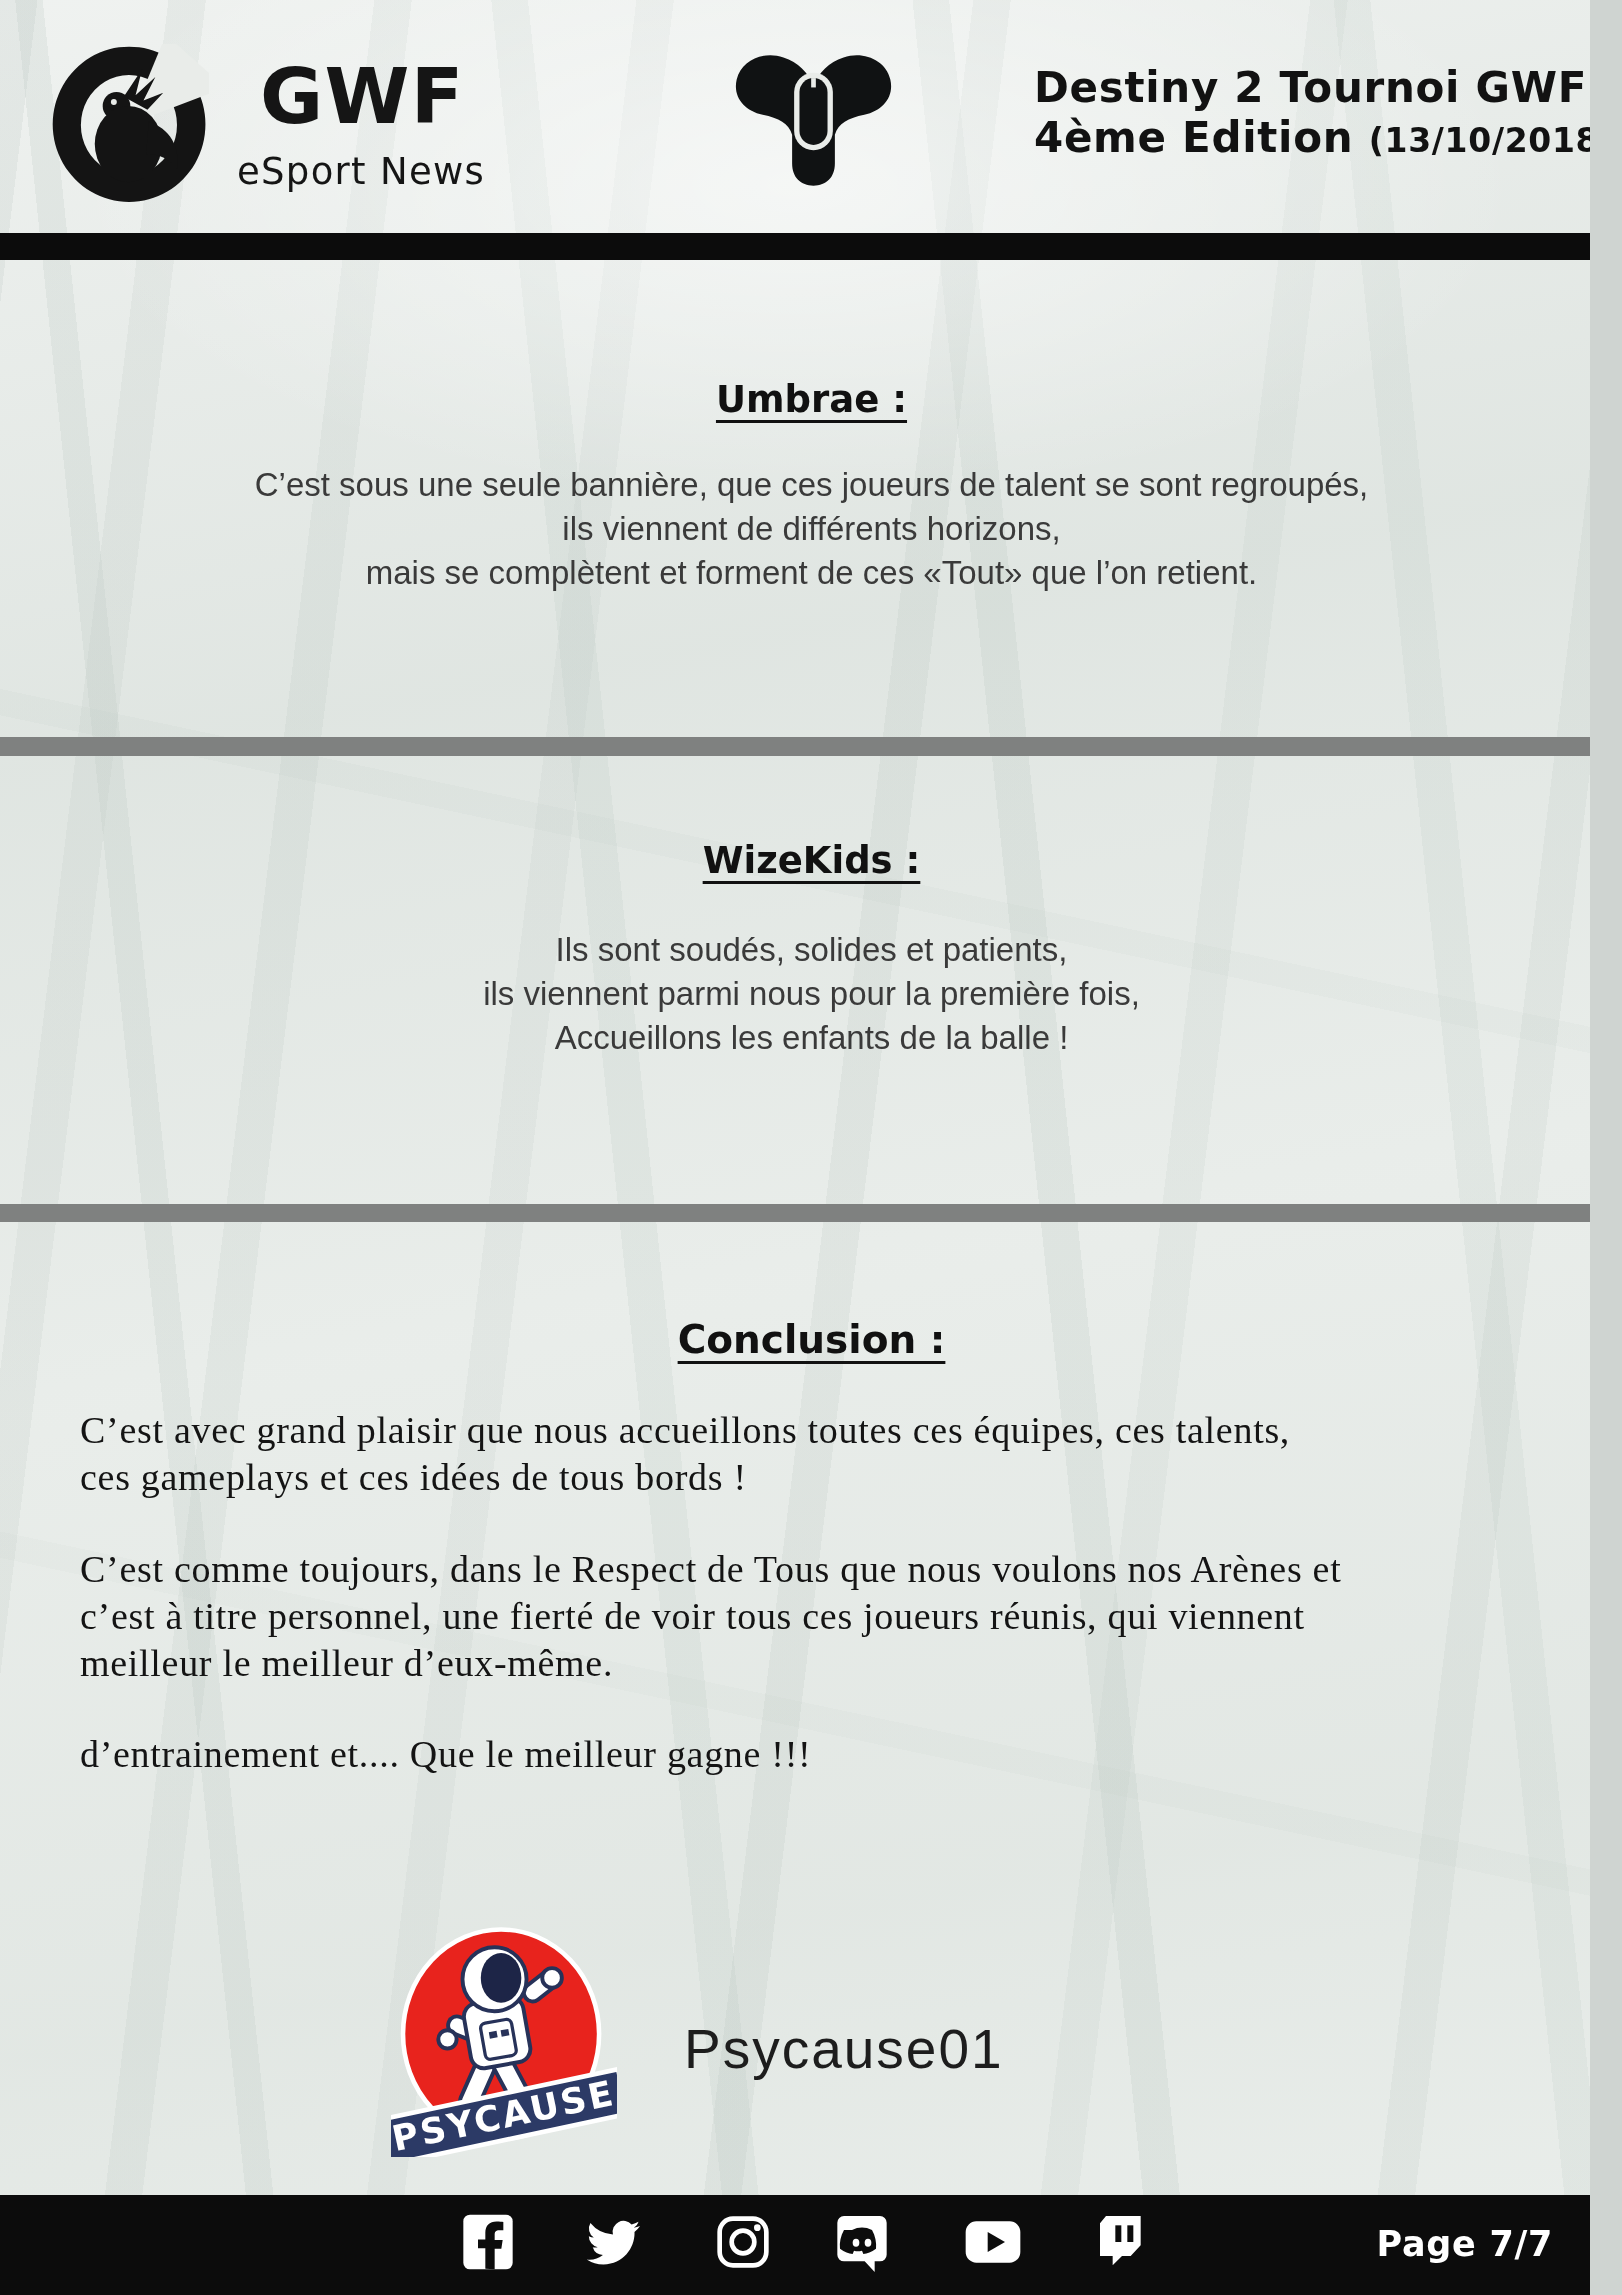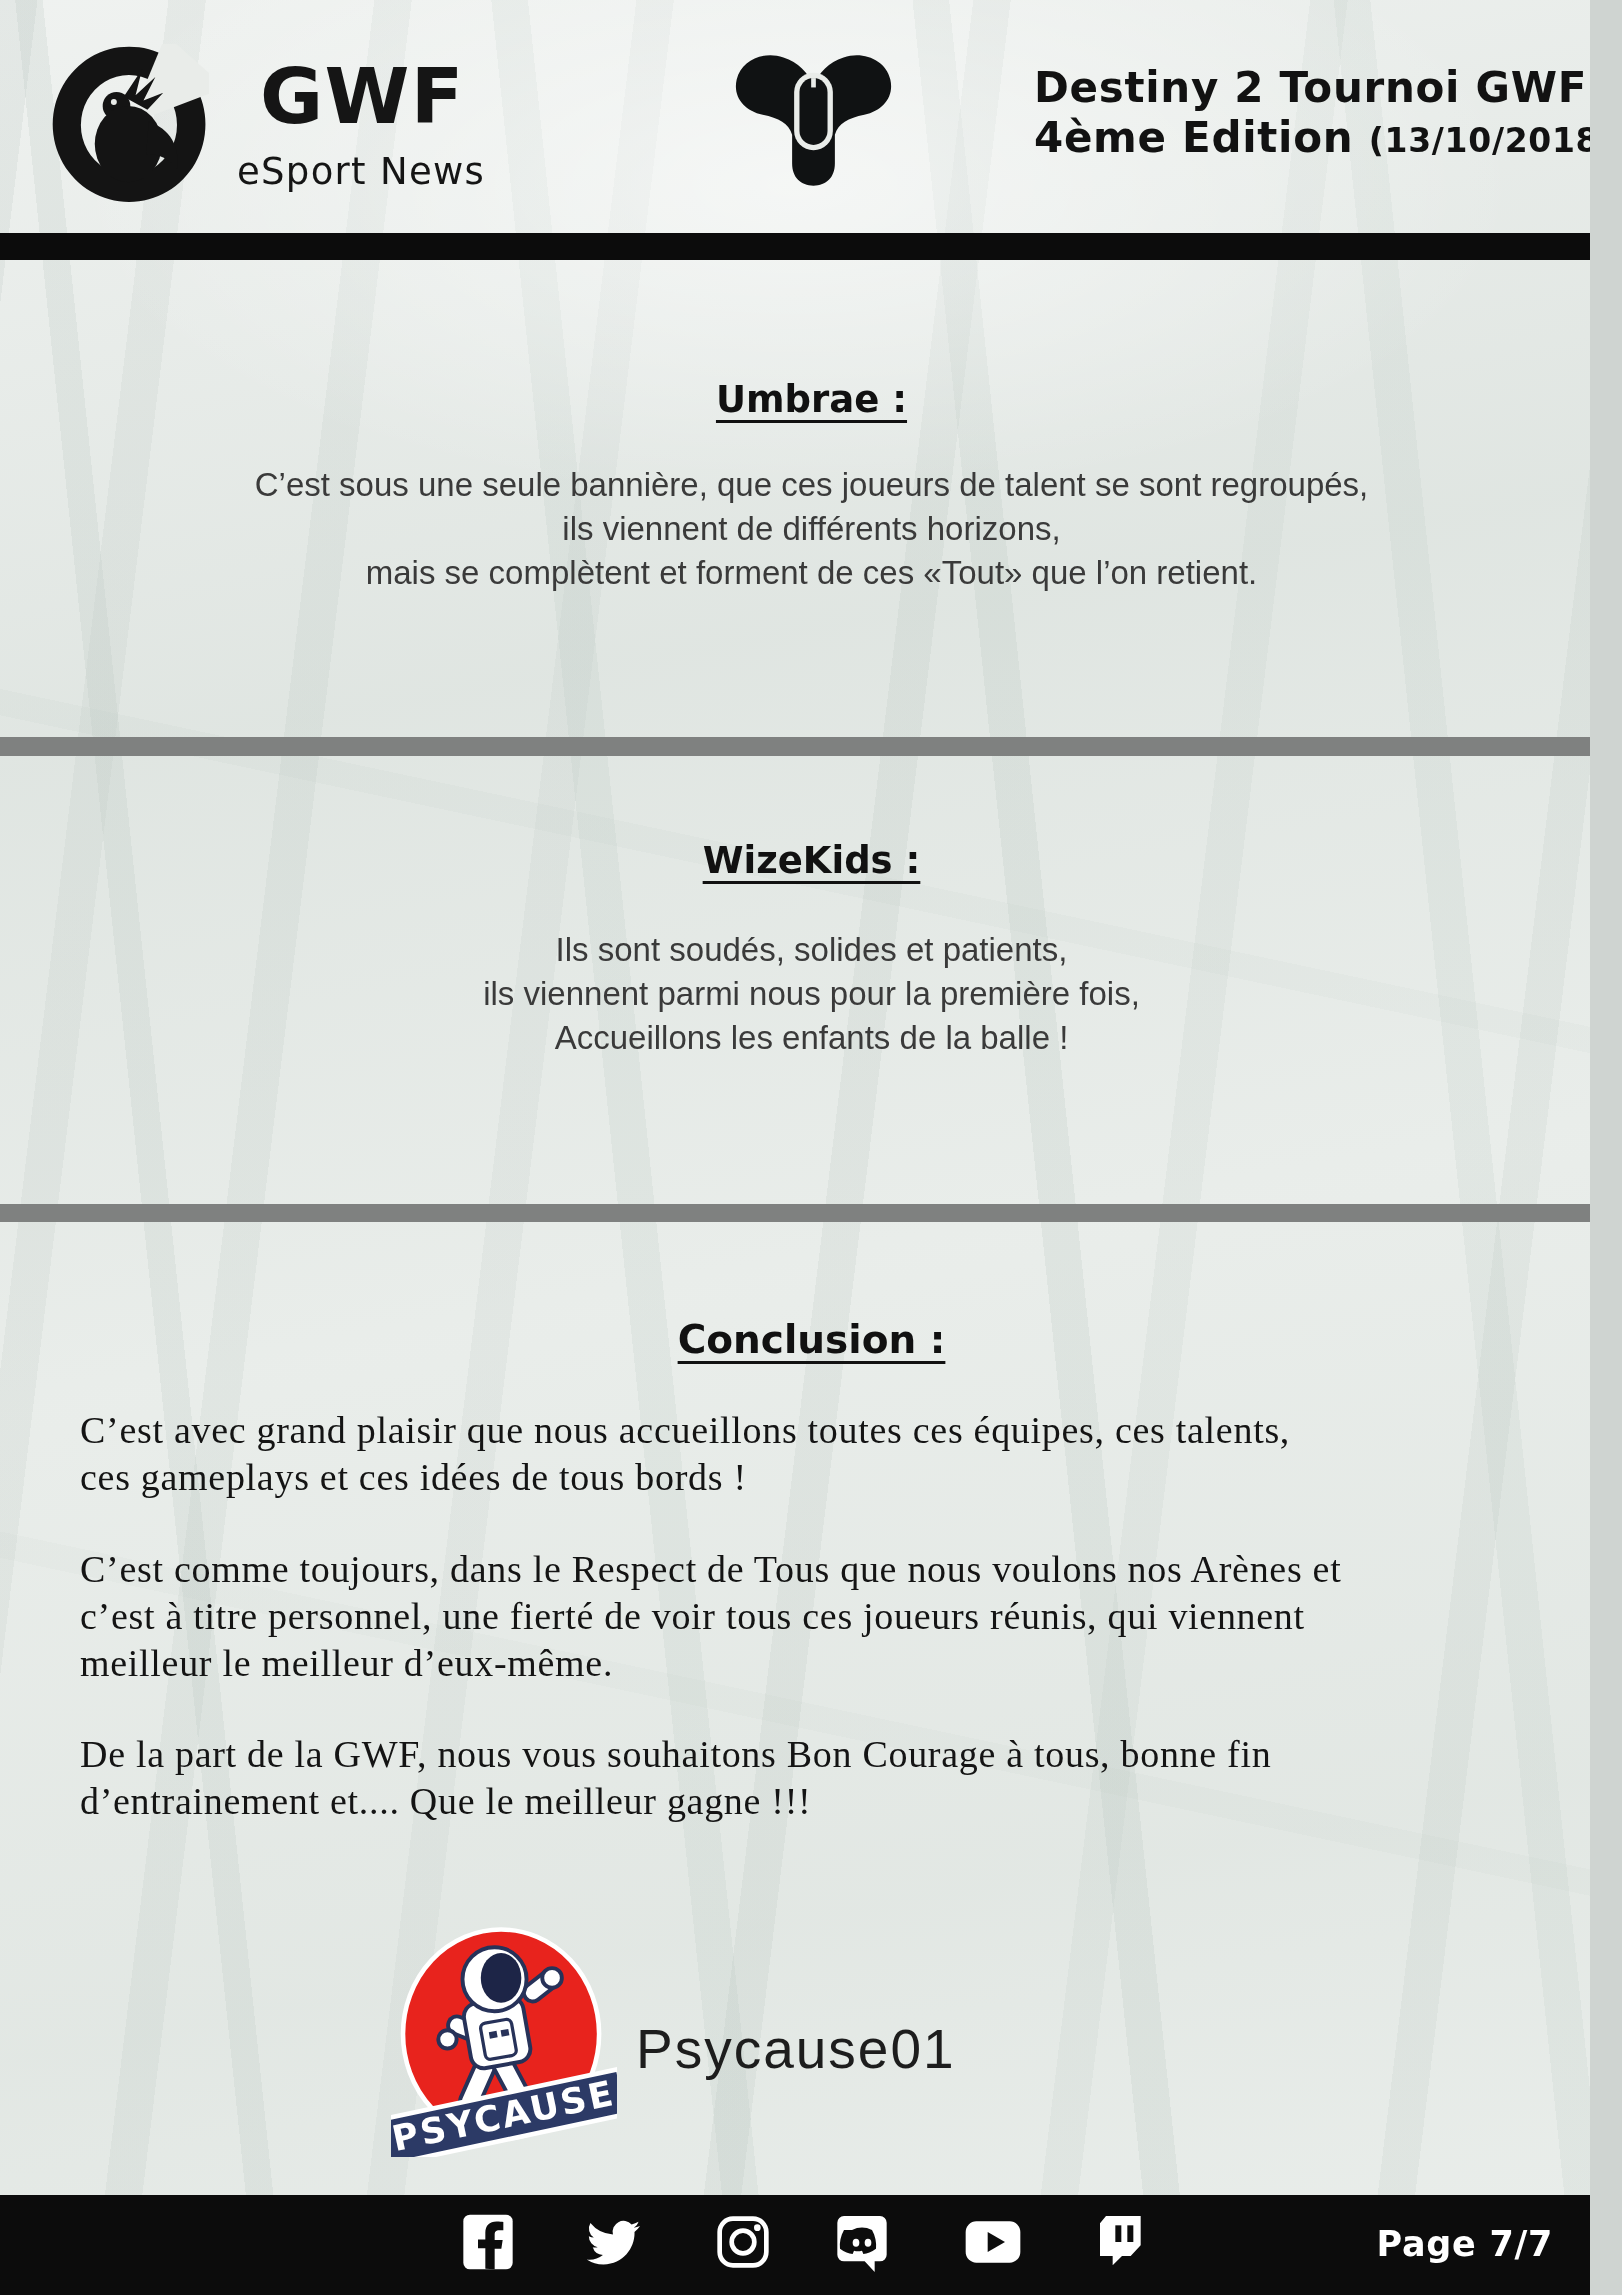--- a/index.html
+++ b/index.html
@@ -104,21 +104,20 @@
   <div class="abs serif-body" style="left:80px;top:1407px;width:1505px;">
     <div>C’est avec grand plaisir que nous accueillons toutes ces équipes, ces talents,</div>
     <div>ces gameplays et ces idées de tous bords !</div>
   </div>
   <div class="abs serif-body" style="left:80px;top:1546px;width:1505px;">
     <div>C’est comme toujours, dans le Respect de Tous que nous voulons nos Arènes et</div>
     <div>c’est à titre personnel, une fierté de voir tous ces joueurs réunis, qui viennent</div>
     <div>meilleur le meilleur d’eux-même.</div>
   </div>
   <div class="abs serif-body" style="left:80px;top:1731px;width:1505px;">
-    <div>De la part de la GWF, nous vous souhaitons Bon Courage à tous, bonne fin</div>
     <div>d’entrainement et.... Que le meilleur gagne !!!</div>
   </div>
 
   <div class="abs" style="left:391px;top:1923px;width:226px;height:234px;">
     <svg width="226" height="234" viewBox="0 0 345 358">
       <ellipse cx="168" cy="170" rx="150" ry="160" fill="#e8231d" stroke="#ffffff" stroke-width="7"></ellipse>
 
       <g stroke="#273259" stroke-width="6" fill="#ffffff">
         <rect x="205" y="98" width="62" height="27" rx="13" transform="rotate(-38 210 112)"></rect>
         <circle cx="246" cy="84" r="15"></circle>
@@ -135,21 +134,21 @@
       <ellipse cx="168" cy="84" rx="31" ry="38" fill="#1d2547"></ellipse>
       <rect x="150" y="166" width="12" height="10" fill="#273259" transform="rotate(-10 156 171)"></rect>
       <rect x="168" y="163" width="12" height="10" fill="#273259" transform="rotate(-10 174 168)"></rect>
 
       <g transform="rotate(-12 170 295)">
         <rect x="-14" y="262" width="372" height="70" fill="#2c3a66" stroke="#ffffff" stroke-width="7"></rect>
         <text x="172" y="314" text-anchor="middle" font-family="DejaVu Sans, sans-serif" font-size="54" font-weight="bold" letter-spacing="4" fill="#ffffff">PSYCAUSE</text>
       </g>
     </svg>
   </div>
-  <div class="abs author-name" style="left:636px;top:2017px;">Psycause01</div>
+  <div class="abs author-name" style="left:684px;top:2017px;">Psycause01</div>
 
   <div class="abs footer-bar"></div>
 
   <div class="abs social" style="left:458px;">
     <svg width="60" height="60" viewBox="0 0 90 90">
       <rect x="8" y="4" width="74" height="82" rx="10" fill="#ffffff"></rect>
       <path fill="#0c0c0c" d="M55,86 V55 h10 l2,-13 H55 v-8 c0,-4 1.5,-6.5 7,-6.5 h6 V15 c-2,-0.4 -6,-0.8 -10,-0.8 c-11,0 -17,6 -17,17 v10 h-11 v13 h11 v31 z"></path>
     </svg>
   </div>
   <div class="abs social" style="left:584px;">

